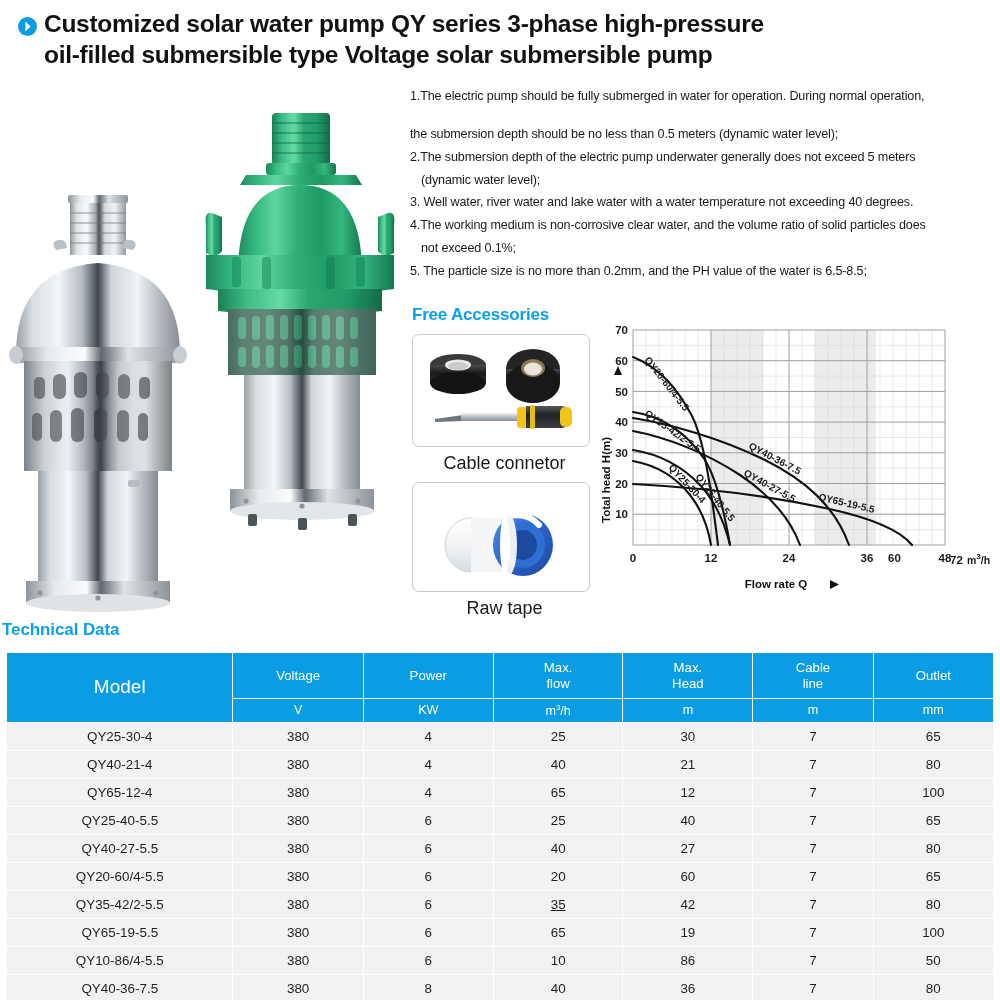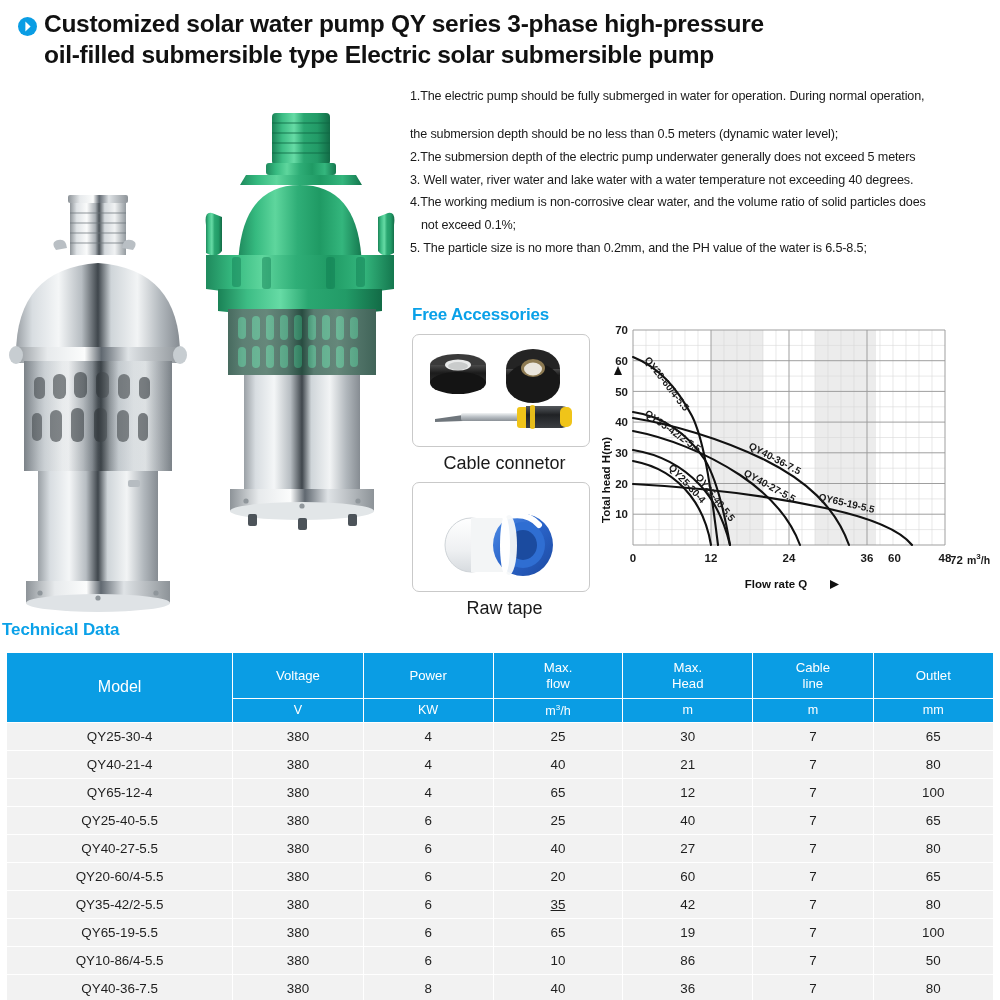--- a/index.html
+++ b/index.html
@@ -62,21 +62,21 @@
   }
   table.tech {
     position: absolute; left: 6px; top: 652px;
     width: 988px; border-collapse: collapse;
     font-size: 13.2px; color: #222;
   }
   table.tech th {
     background: #0a9de4; color: #ffffff; font-weight: normal;
     border: 1px solid #ffffff; text-align: center; line-height: 1.16;
   }
-  table.tech th.model-th { width: 234px; height: 70px; font-size: 16px; }
+  table.tech th.model-th { width: 234px; height: 70px; font-size: 19px; }
   table.tech th.grp { height: 46px; }
   table.tech th.unit { height: 24px; font-size: 12.6px; }
   table.tech td {
     background: #f2f2f2; border-left: 1px solid #ffffff; border-right: 1px solid #ffffff;
     border-top: 1px solid #ffffff; border-bottom: 1px solid #ffffff;
     text-align: center; height: 28px; color: #1f1f1f; font-size: 13.4px;
   }
   table.tech td.model-td { text-align: center; }
   .sup { font-size: 8px; vertical-align: super; }
 </style>
@@ -88,32 +88,33 @@
   <div class="title-block">
     <div class="title-row">
       <span class="bullet-icon">
         <svg width="19" height="19" viewBox="0 0 19 19">
           <circle cx="9.5" cy="9.5" r="9.5" fill="#0a9de4"></circle>
           <path d="M7.4 4.6 L12.6 9.5 L7.4 14.4 Z" fill="#ffffff"></path>
         </svg>
       </span>
       <div>
         <div class="title-text">Customized solar water pump QY series 3-phase high-pressure</div>
-        <div class="title-text">oil-filled submersible type Electric solar submersible pump</div>
+        <div class="title-text">oil-filled submersible type Voltage solar submersible pump</div>
       </div>
     </div>
   </div>
 
   <div class="spec-list">
     <div class="spec-item">
       <div>1.The electric pump should be fully submerged in water for operation. During normal operation,</div>
       <div style="margin-top:24px">the submersion depth should be no less than 0.5 meters (dynamic water level);</div>
     </div>
     <div class="spec-item" style="margin-top:9px">
       <div>2.The submersion depth of the electric pump underwater generally does not exceed 5 meters</div>
+      <div style="margin-top:9px;padding-left:11px">(dynamic water level);</div>
     </div>
     <div class="spec-item" style="margin-top:9px">3. Well water, river water and lake water with a water temperature not exceeding 40 degrees.</div>
     <div class="spec-item" style="margin-top:9px">
       <div>4.The working medium is non-corrosive clear water, and the volume ratio of solid particles does</div>
       <div style="margin-top:9px;padding-left:11px">not exceed 0.1%;</div>
     </div>
     <div class="spec-item" style="margin-top:9px">5. The particle size is no more than 0.2mm, and the PH value of the water is 6.5-8.5;</div>
   </div>
 
   <div class="product-area">

